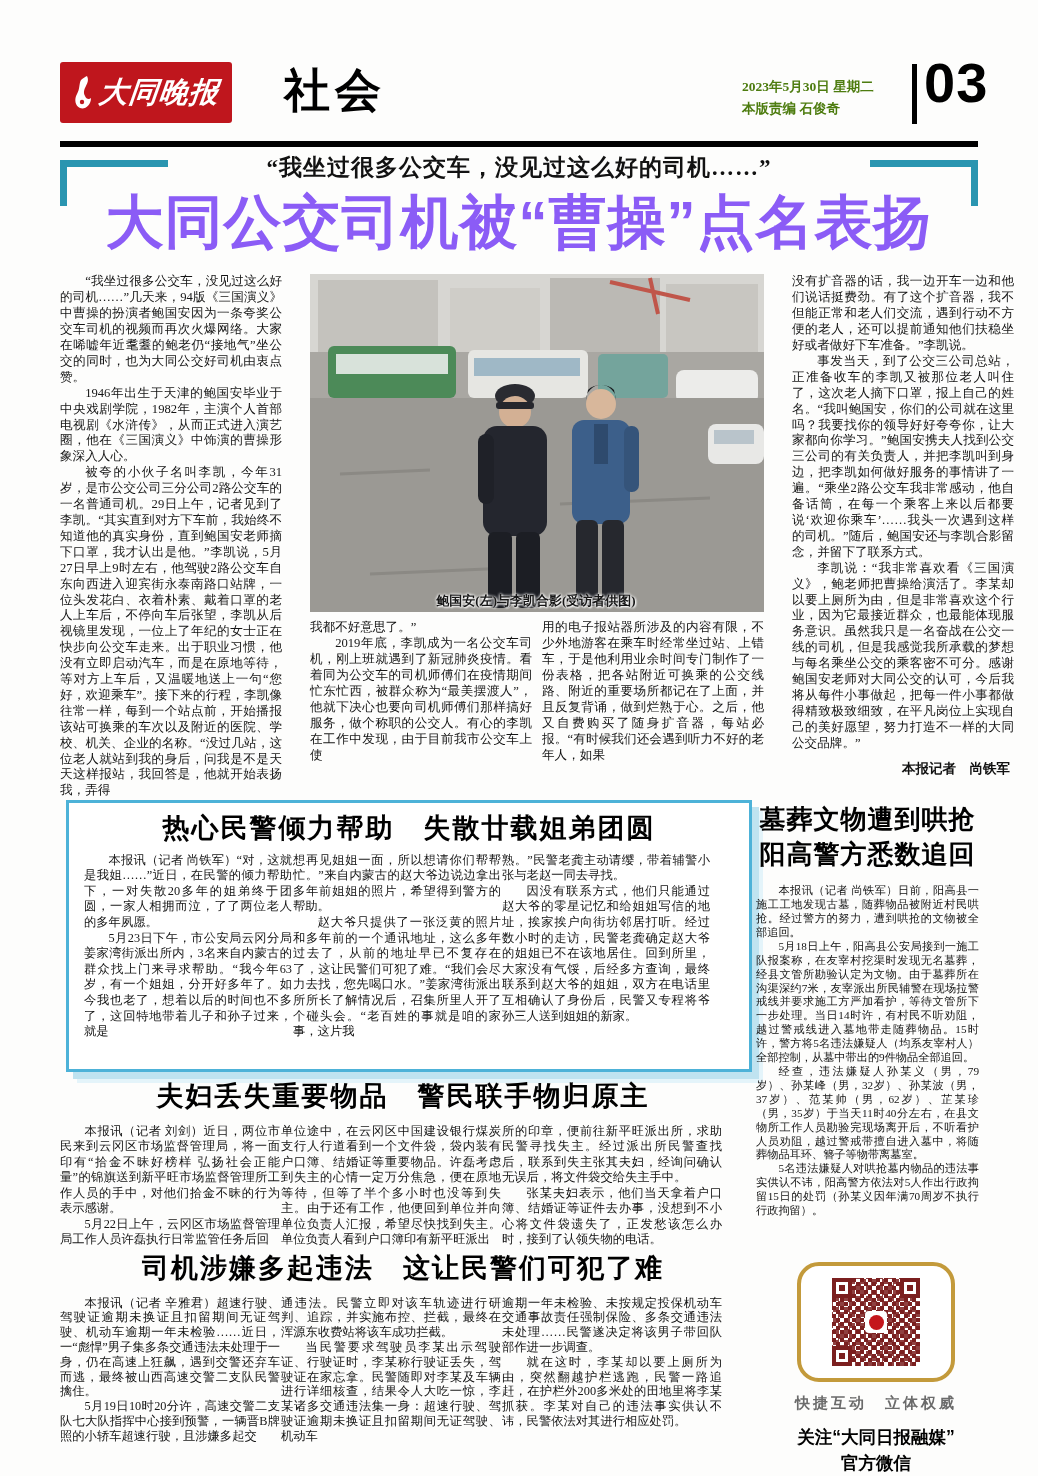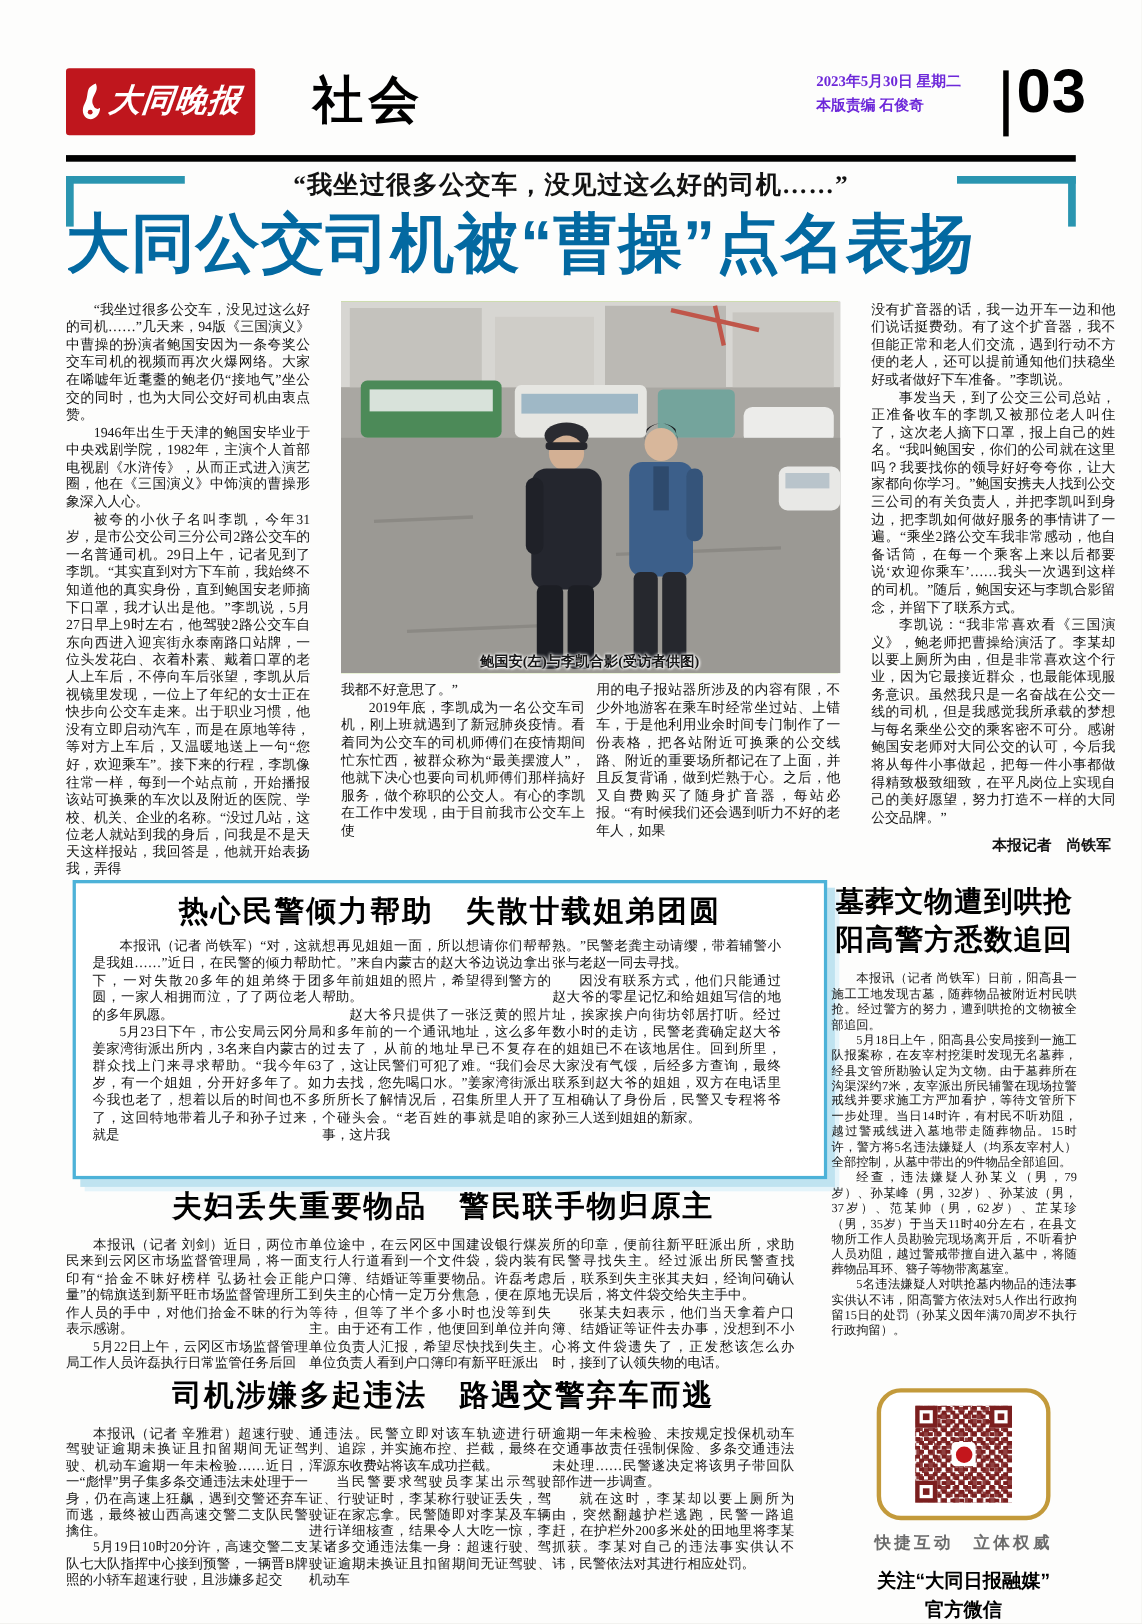--- a/index.html
+++ b/index.html
@@ -4,38 +4,38 @@
 <style>
   html,body{margin:0;padding:0;background:#e9e9e7;}
   .page{position:relative;width:1038px;height:1476px;background:#fdfdfc;margin:0 auto;overflow:hidden;
         font-family:"Liberation Serif","DejaVu Serif",serif;color:#111;}
   
   .logo{position:absolute;left:60px;top:62px;width:172px;height:61px;background:#bf161d;border-radius:3px;
         display:flex;align-items:center;justify-content:center;gap:5px;}
   .brand{color:#fff;font:bold 29px/1 "Liberation Sans",sans-serif;font-style:italic;letter-spacing:1px;transform:skewX(-6deg);}
   .flame{width:20px;height:36px;flex:0 0 auto;}
   .sectionTitle{position:absolute;left:284px;top:63px;font:bold 46px/1.2 "Liberation Sans",sans-serif;letter-spacing:5px;color:#000;}
-  .dateblock{position:absolute;left:742px;top:63px;font:bold 13.5px/1.65 "Liberation Serif",serif;color:#6d28d9;white-space:nowrap;}
+  .dateblock{position:absolute;left:742px;top:76px;font:bold 13.5px/1.65 "Liberation Serif",serif;color:#4d7c0f;white-space:nowrap;}
   .vbar{position:absolute;left:912px;top:64px;width:5px;height:60px;background:#000;}
   .pageno{position:absolute;left:924px;top:55px;font:bold 56px/1 "Liberation Sans",sans-serif;color:#000;letter-spacing:1px;}
   .rule{position:absolute;left:60px;top:141px;width:918px;height:6px;background:#000;}
   
   .lead{position:absolute;left:60px;top:153px;width:918px;height:642px;}
   .cnr{position:absolute;background:#2a95b0;}
   .cnr.tlh{left:0;top:7px;width:108px;height:7px;} .cnr.tlv{left:0;top:7px;width:7px;height:46px;}
   .cnr.trh{right:0;top:7px;width:108px;height:7px;} .cnr.trv{right:0;top:7px;width:7px;height:46px;}
   .kicker{text-align:center;padding-top:1px;font:bold 23px/1.25 "Liberation Serif",serif;color:#121212;letter-spacing:1px;}
-  .headline{margin:8px 0 0;text-align:left;font:bold 58px/1.08 "Liberation Sans",sans-serif;color:#0369a1;letter-spacing:1px;}
+  .headline{margin:8px 0 0;text-align:center;font:bold 58px/1.08 "Liberation Sans",sans-serif;color:#8b5cf6;letter-spacing:1px;}
   .leadCols{display:flex;gap:28px;margin-top:21px;}
   .col{width:222px;flex:0 0 auto;}
   .mid{width:454px;flex:0 0 auto;}
   .midcols{display:flex;gap:10px;margin-top:8px;}
   .bt p{margin:0;font-size:12.6px;line-height:15.9px;text-align:justify;color:#141414;}
   .ind{text-indent:2em;}
-  .photo{position:relative;width:452px;height:338px;margin:0;background:#bef264;}
+  .photo{position:relative;width:452px;height:338px;margin:0;background:#fde047;}
   .photo svg{display:block;}
   .caption{position:absolute;left:0;bottom:4px;width:100%;text-align:center;
            font:bold 13px/1.2 "Liberation Serif",serif;color:#161616;
            text-shadow:0 0 3px #fff,0 0 3px #fff,1px 1px 2px #fff;}
   .byline{margin-top:9px;text-align:right;font:bold 13.5px/1.2 "Liberation Serif",serif;padding-right:4px;}
   
   .bluebox{position:absolute;left:66px;top:800px;width:680px;height:266px;background:#fff;
            border:3px solid #4db2d8;box-shadow:7px 7px 0 #bfe3f0,11px 11px 0 #e4f4fa;overflow:hidden;}
   .bluebox h2{margin:11px 0 9px;text-align:center;font:bold 27px/1.1 "Liberation Sans",sans-serif;letter-spacing:2px;color:#000;}
   .cols3{display:flex;gap:1px;padding:0 15px;}
@@ -207,21 +207,21 @@
         <p>单位途中，在云冈区中国建设银行煤炭支行人行道看到一个文件袋，袋内装有户口簿、结婚证等重要物品。许磊考虑到失主的心情一定万分焦急，便在原地等待，但等了半个多小时也没等到失主。由于还有工作，他便回到单位并向单位负责人汇报，希望尽快找到失主。单位负责人看到户口簿印有新平旺派出</p>
       </div>
       <div class="c">
         <p>所的印章，便前往新平旺派出所，求助民警寻找失主。经过派出所民警查找后，联系到失主张其夫妇，经询问确认无误后，将文件袋交给失主手中。</p>
         <p class="ind">张某夫妇表示，他们当天拿着户口簿、结婚证等证件去办事，没想到不小心将文件袋遗失了，正发愁该怎么办时，接到了认领失物的电话。</p>
       </div>
     </div>
   </section>
 
   <section class="a4">
-    <h2>司机涉嫌多起违法　路遇交警弃车而逃</h2>
+    <h2>司机涉嫌多起违法　这让民警们可犯了难</h2>
     <div class="cols3 bt body">
       <div class="c">
         <p class="ind">本报讯（记者 辛雅君）超速行驶、驾驶证逾期未换证且扣留期间无证驾驶、机动车逾期一年未检验……近日，一“彪悍”男子集多条交通违法未处理于一身，仍在高速上狂飙，遇到交警还弃车而逃，最终被山西高速交警二支队民警擒住。</p>
         <p class="ind">5月19日10时20分许，高速交警二支队七大队指挥中心接到预警，一辆晋B牌照的小轿车超速行驶，且涉嫌多起交</p>
       </div>
       <div class="c">
         <p>通违法。民警立即对该车轨迹进行研判、追踪，并实施布控、拦截，最终在浑源东收费站将该车成功拦截。</p>
         <p class="ind">当民警要求驾驶员李某出示驾驶证、行驶证时，李某称行驶证丢失，驾驶证在家忘拿。民警随即对李某及车辆进行详细核查，结果令人大吃一惊，李某诸多交通违法集一身：超速行驶、驾驶证逾期未换证且扣留期间无证驾驶、机动车</p>
       </div>
       <div class="c">

